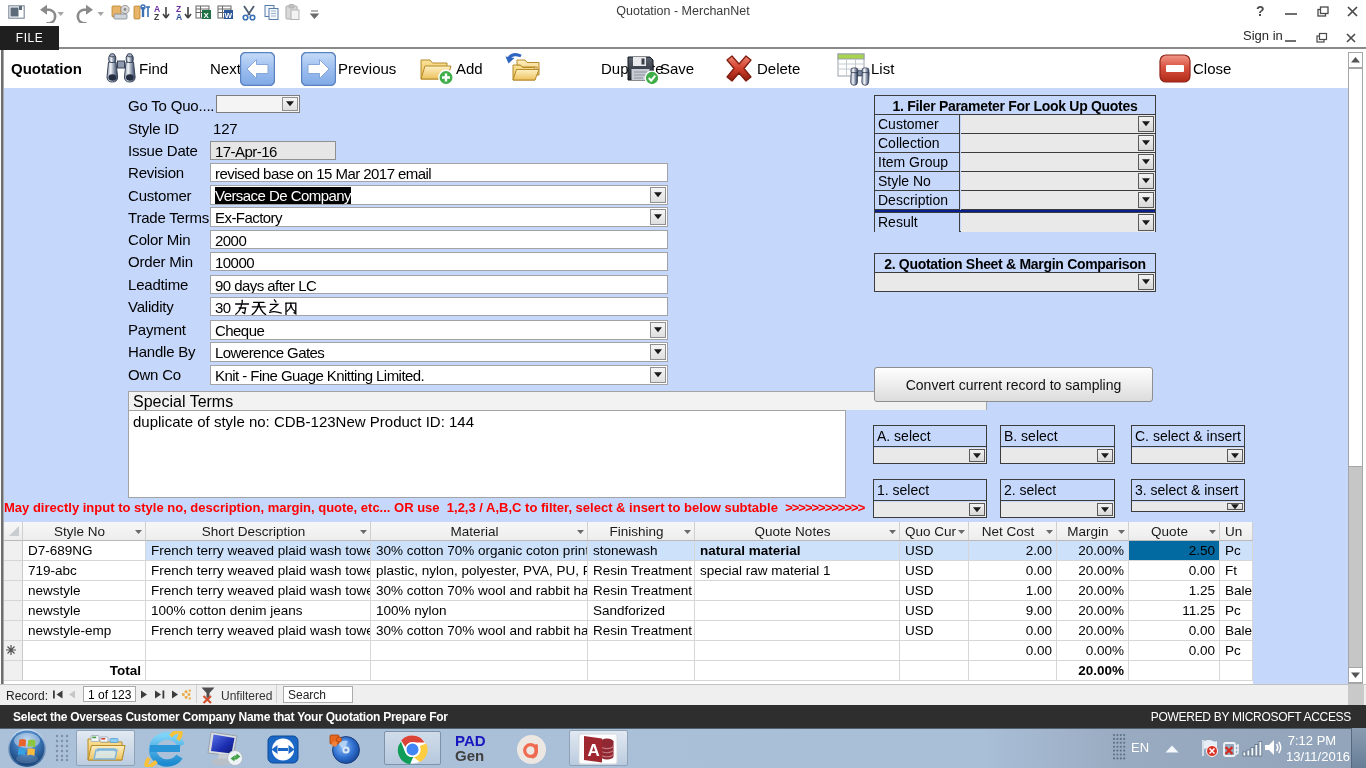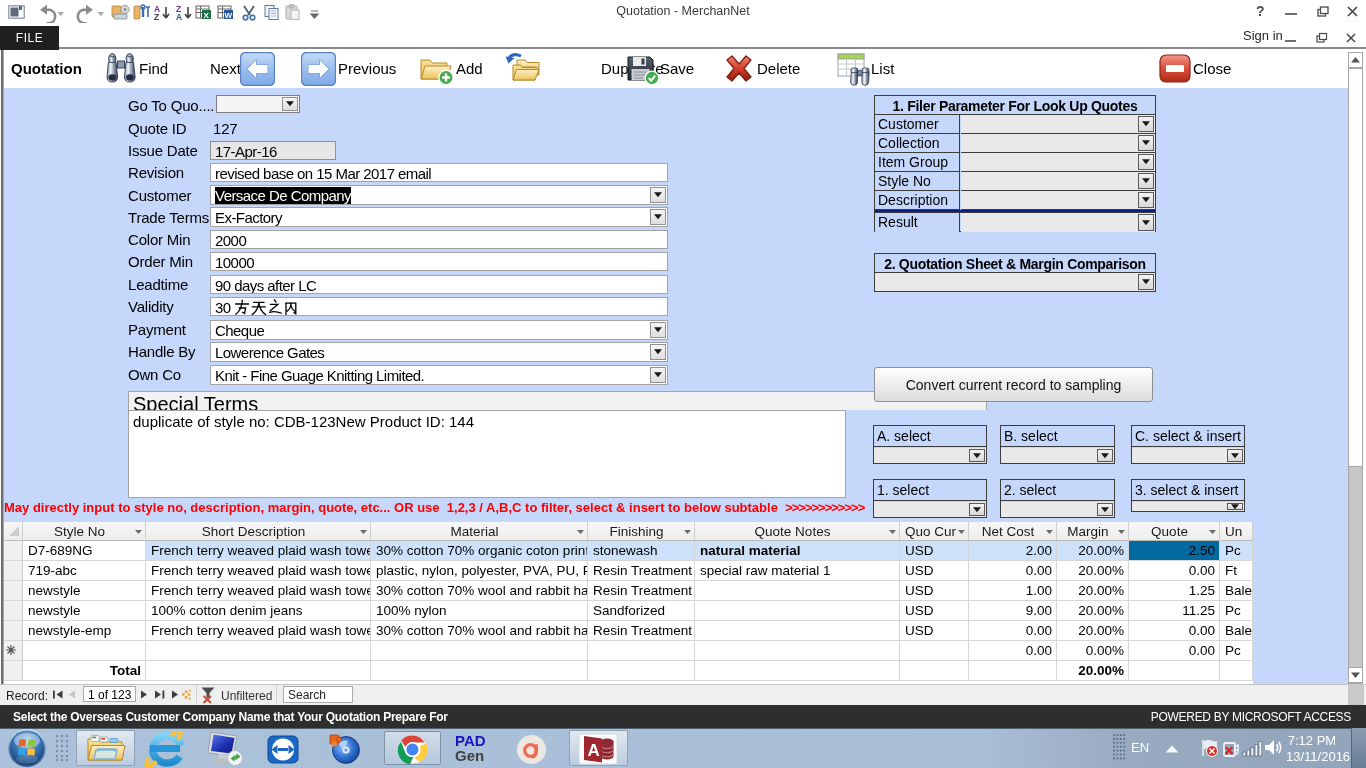--- a/index.html
+++ b/index.html
@@ -258,21 +258,21 @@
         <path d="M6.5 4 L11 9.5 L2 9.5 z" fill="#555"></path>
       </svg></div>
 <div class="ab" style="left:1348px;top:68px;width:15px;height:399px;background:#fff;border:1px solid #a6a6a6;"></div>
 <div class="ab" style="left:1348px;top:667px;width:15px;height:16px;background:#fff;border:1px solid #a6a6a6;"><svg width="13" height="14">
         <path d="M6.5 10 L11 4.5 L2 4.5 z" fill="#555"></path>
       </svg></div>
 <div class="ab" id="leftstrip"></div>
 <div class="ab" id="formbg"></div>
 
 <div class="ab flabel" style="left:128px;top:97px;">Go To Quo....</div>
-<div class="ab flabel" style="left:128px;top:120px;">Quote ID</div>
+<div class="ab flabel" style="left:128px;top:120px;">Style ID</div>
 <div class="ab flabel" style="left:128px;top:142px;">Issue Date</div>
 <div class="ab flabel" style="left:128px;top:164px;">Revision</div>
 <div class="ab flabel" style="left:128px;top:187px;">Customer</div>
 <div class="ab flabel" style="left:128px;top:209px;">Trade Terms</div>
 <div class="ab flabel" style="left:128px;top:231px;">Color Min</div>
 <div class="ab flabel" style="left:128px;top:253px;">Order Min</div>
 <div class="ab flabel" style="left:128px;top:276px;">Leadtime</div>
 <div class="ab flabel" style="left:128px;top:298px;">Validity</div>
 <div class="ab flabel" style="left:128px;top:321px;">Payment</div>
 <div class="ab flabel" style="left:128px;top:343px;">Handle By</div>
@@ -328,21 +328,21 @@
 <div class="ab fbox combo" style="left:210px;top:320px;width:458px;height:20px;">Cheque<span class="arr">
         <span class="tri"></span>
       </span></div>
 <div class="ab fbox combo" style="left:210px;top:342px;width:458px;height:20px;">Lowerence Gates<span class="arr">
         <span class="tri"></span>
       </span></div>
 <div class="ab fbox combo" style="left:210px;top:365px;width:458px;height:20px;">Knit - Fine Guage Knitting Limited.<span class="arr">
         <span class="tri"></span>
       </span></div>
 
-<div class="ab" style="left:128px;top:391px;width:859px;height:19px;background:#f2f2f2;border:1px solid #a3a3a3;border-bottom:none;font-size:20px;padding:1px 0 0 4px;">Special Terms</div>
+<div class="ab" style="left:128px;top:391px;width:859px;height:19px;background:#f2f2f2;border:1px solid #a3a3a3;border-bottom:none;font-size:16px;padding:1px 0 0 4px;">Special Terms</div>
 <div class="ab" style="left:128px;top:410px;width:718px;height:88px;background:#fff;border:1px solid #a3a3a3;font-size:15px;padding:2px 0 0 4px;">duplicate of style no: CDB-123New Product ID: 144</div>
 
 <div class="ab" style="left:4px;top:500px;width:860px;height:17px;font-size:13px;font-weight:bold;color:#fe0000;white-space:nowrap;">May directly input to style no, description, margin, quote, etc... OR use&nbsp; 1,2,3 / A,B,C to filter, select &amp; insert to below subtable&nbsp; <span style="letter-spacing:-1px;">&gt;&gt;&gt;&gt;&gt;&gt;&gt;&gt;&gt;&gt;&gt;&gt;</span></div>
 
 <div class="ab fp" style="left:874px;top:95px;width:282px;height:137px;">
   <div style="height:19px;border-bottom:1px solid #3c3c3c;font-size:14px;font-weight:bold;letter-spacing:-0.3px;text-align:center;padding-top:2px;">1. Filer Parameter For Look Up Quotes</div>
   <div style="position:relative;height:19px;">
         <div class="fpl" style="position:absolute;left:0;top:0;width:85px;height:19px;padding-top:1px;">Customer</div>
         <div class="fpc" style="position:absolute;left:86px;top:0;right:0;height:19px;">
           <span class="arr">

